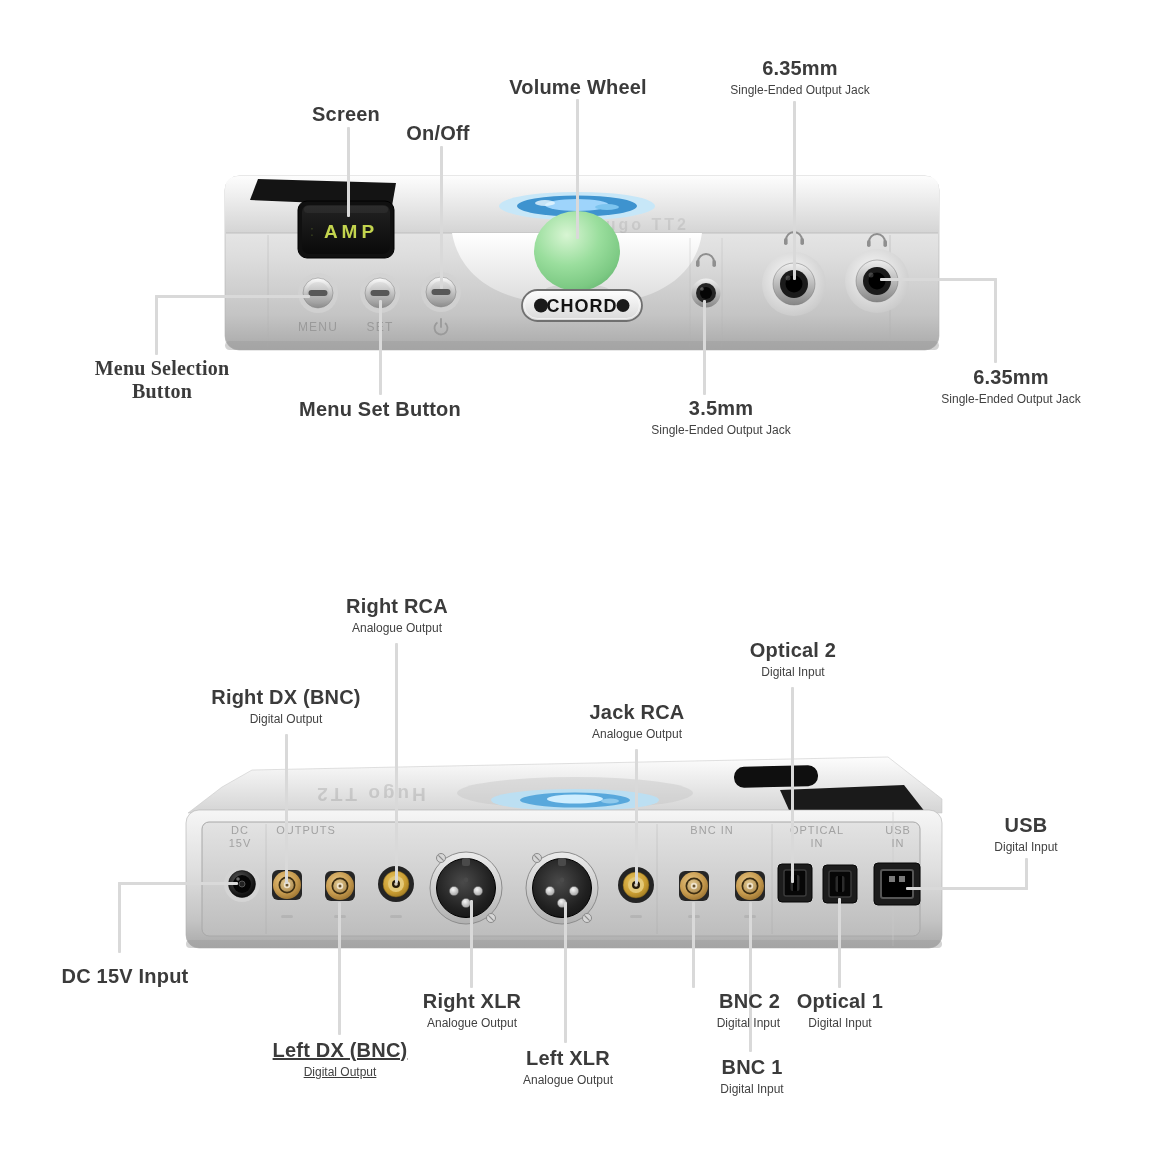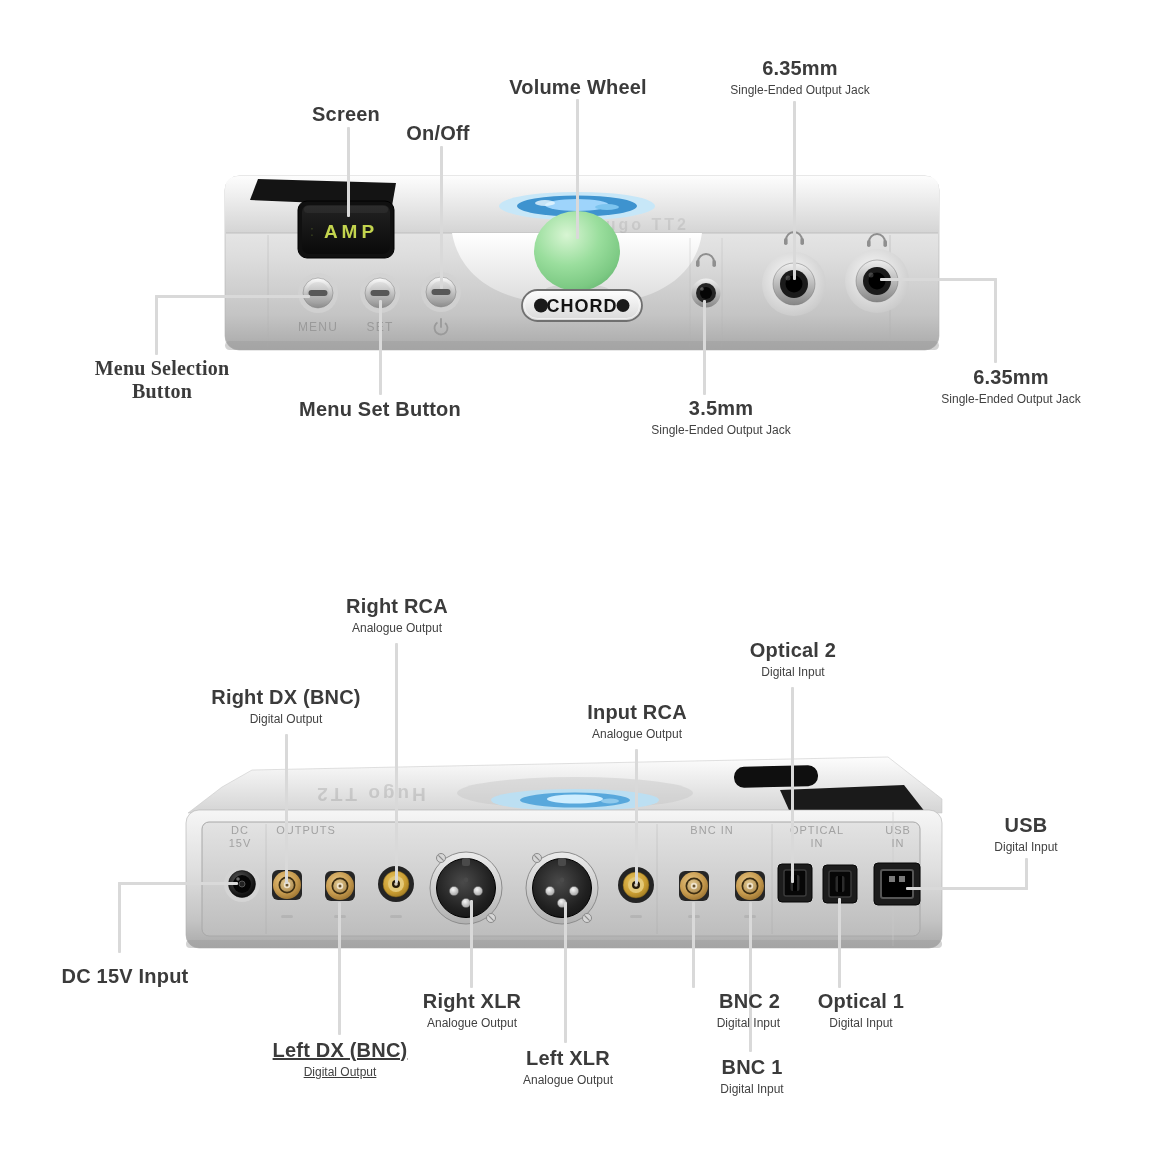--- a/index.html
+++ b/index.html
@@ -364,21 +364,21 @@
       <div class="leader" style="left: 838px; top: 898px; width: 3px; height: 90px; background: rgb(217, 217, 217);"></div>
       <div class="callout" style="left: 277px; top: 595px; width: 240px;">
         <div class="c-title">Right RCA</div>
         <div class="c-sub">Analogue Output</div>
       </div>
       <div class="callout" style="left: 166px; top: 686px; width: 240px;">
         <div class="c-title">Right DX (BNC)</div>
         <div class="c-sub">Digital Output</div>
       </div>
       <div class="callout" style="left: 517px; top: 701px; width: 240px;">
-        <div class="c-title">Input RCA</div>
+        <div class="c-title">Jack RCA</div>
         <div class="c-sub">Analogue Output</div>
       </div>
       <div class="callout" style="left: 683px; top: 639px; width: 220px;">
         <div class="c-title">Optical 2</div>
         <div class="c-sub">Digital Input</div>
       </div>
       <div class="callout" style="left: 926px; top: 814px; width: 200px;">
         <div class="c-title">USB</div>
         <div class="c-sub">Digital Input</div>
       </div>
@@ -398,19 +398,19 @@
         <div class="c-sub">Analogue Output</div>
       </div>
       <div class="callout" style="left: 600px; top: 990px; width: 180px; text-align: right;">
         <div class="c-title">BNC 2</div>
         <div class="c-sub">Digital Input</div>
       </div>
       <div class="callout" style="left: 662px; top: 1056px; width: 180px;">
         <div class="c-title">BNC 1</div>
         <div class="c-sub">Digital Input</div>
       </div>
-      <div class="callout" style="left: 750px; top: 990px; width: 180px; margin-left: 21px;">
+      <div class="callout" style="left: 750px; top: 990px; width: 180px;">
         <div class="c-title">Optical 1</div>
         <div class="c-sub">Digital Input</div>
       </div>
     </div>
 
 </div>
 
 </body></html>

